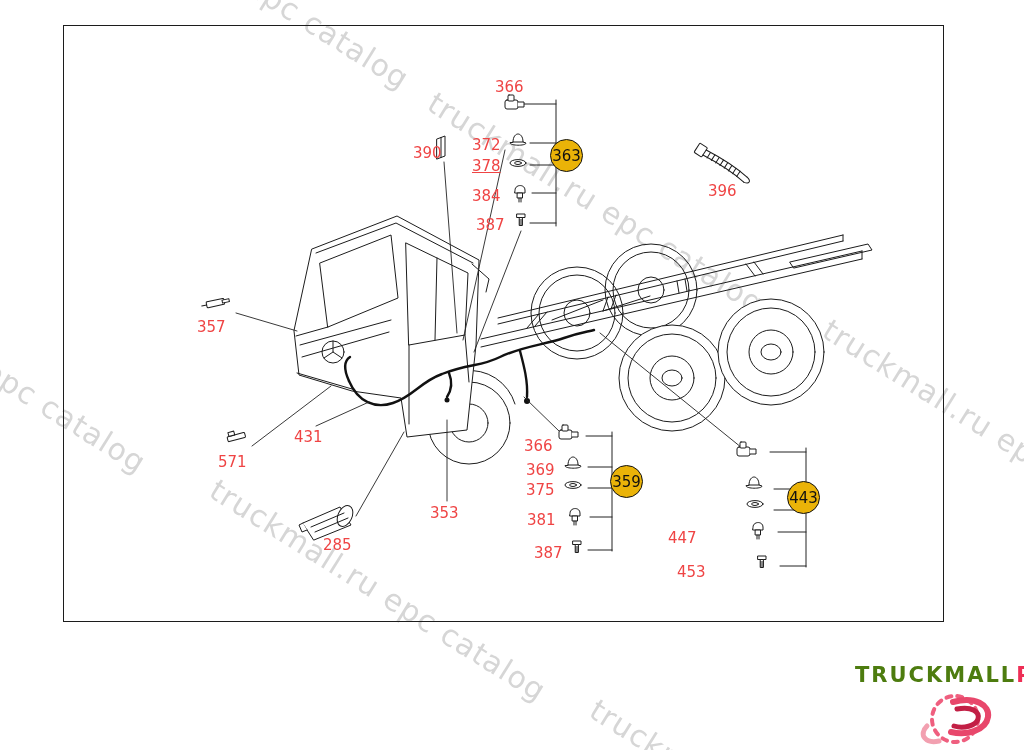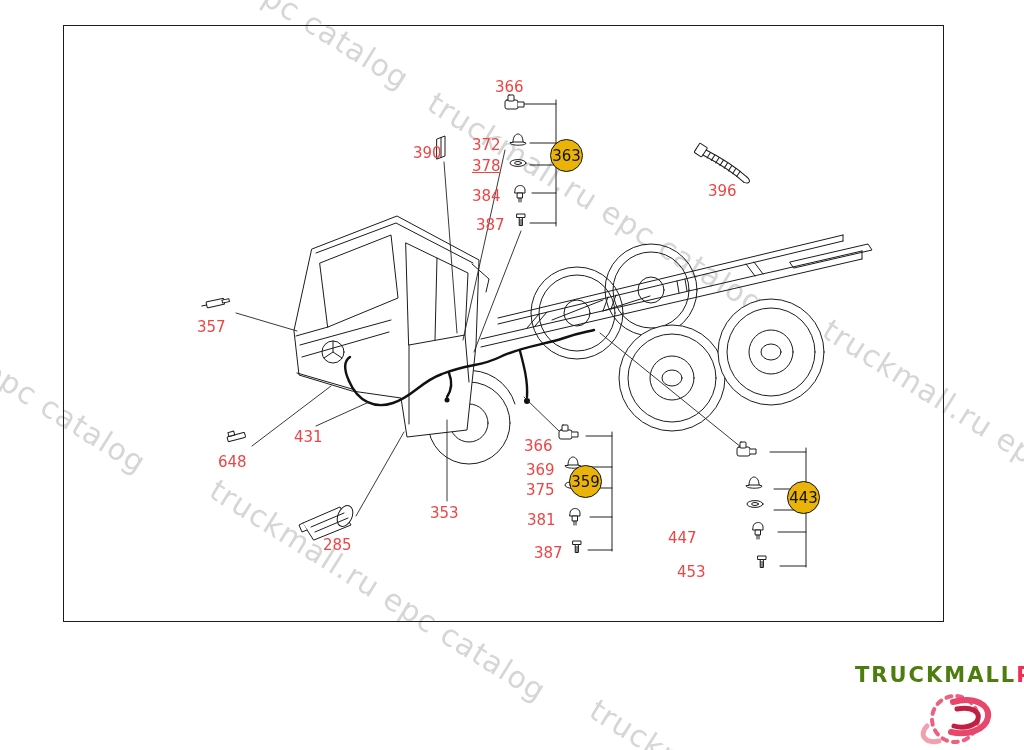--- a/index.html
+++ b/index.html
@@ -217,33 +217,33 @@
 
   <div class="callout" style="left:495px;top:78px;">366</div>
   <div class="callout" style="left:413px;top:144px;">390</div>
   <div class="callout" style="left:472px;top:136px;">372</div>
   <div class="callout" style="left:472px;top:157px;text-decoration:underline;">378</div>
   <div class="callout" style="left:472px;top:187px;">384</div>
   <div class="callout" style="left:476px;top:216px;">387</div>
   <div class="callout" style="left:708px;top:182px;">396</div>
   <div class="callout" style="left:197px;top:318px;">357</div>
   <div class="callout" style="left:294px;top:428px;">431</div>
-  <div class="callout" style="left:218px;top:453px;">648</div>
+  <div class="callout" style="left:218px;top:453px;">571</div>
   <div class="callout" style="left:323px;top:536px;">285</div>
   <div class="callout" style="left:430px;top:504px;">353</div>
   <div class="callout" style="left:524px;top:437px;">366</div>
   <div class="callout" style="left:526px;top:461px;">369</div>
   <div class="callout" style="left:526px;top:481px;">375</div>
   <div class="callout" style="left:527px;top:511px;">381</div>
   <div class="callout" style="left:534px;top:544px;">387</div>
   <div class="callout" style="left:668px;top:529px;">447</div>
   <div class="callout" style="left:677px;top:563px;">453</div>
 
   <div class="badge" style="left:550px;top:139px;">363</div>
-  <div class="badge" style="left:569px;top:465px;">359</div>
+  <div class="badge" style="left:610px;top:465px;">359</div>
   <div class="badge" style="left:787px;top:481px;">443</div>
 
   <div class="logo">
     <span class="gray">TRUCKMALL</span><span class="red">PARTS</span>
   </div>
   <div class="swirl">
     <svg width="120" height="62" viewBox="0 0 120 62">
       <g fill="none" stroke-linecap="round">
         <circle cx="62" cy="33" r="23" stroke="#ef5f7f" stroke-width="4" stroke-dasharray="5 6"></circle>
         <path d="M60,16 C82,10 97,19 95,31 C93,44 74,50 58,46" stroke="#e8476b" stroke-width="6"></path>

